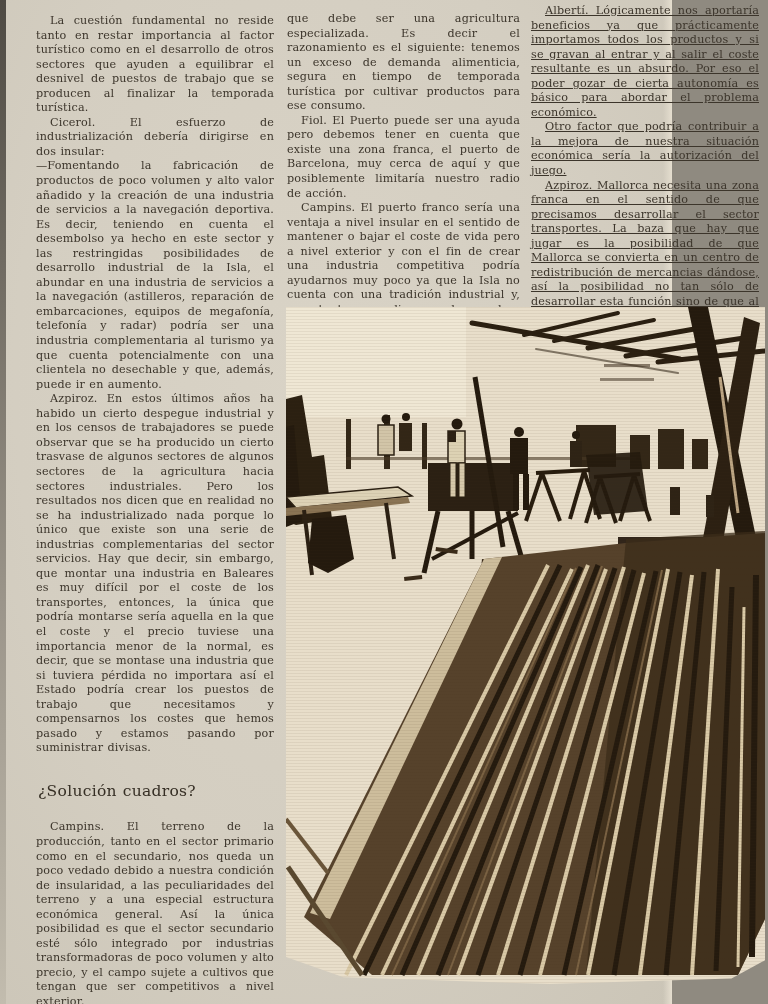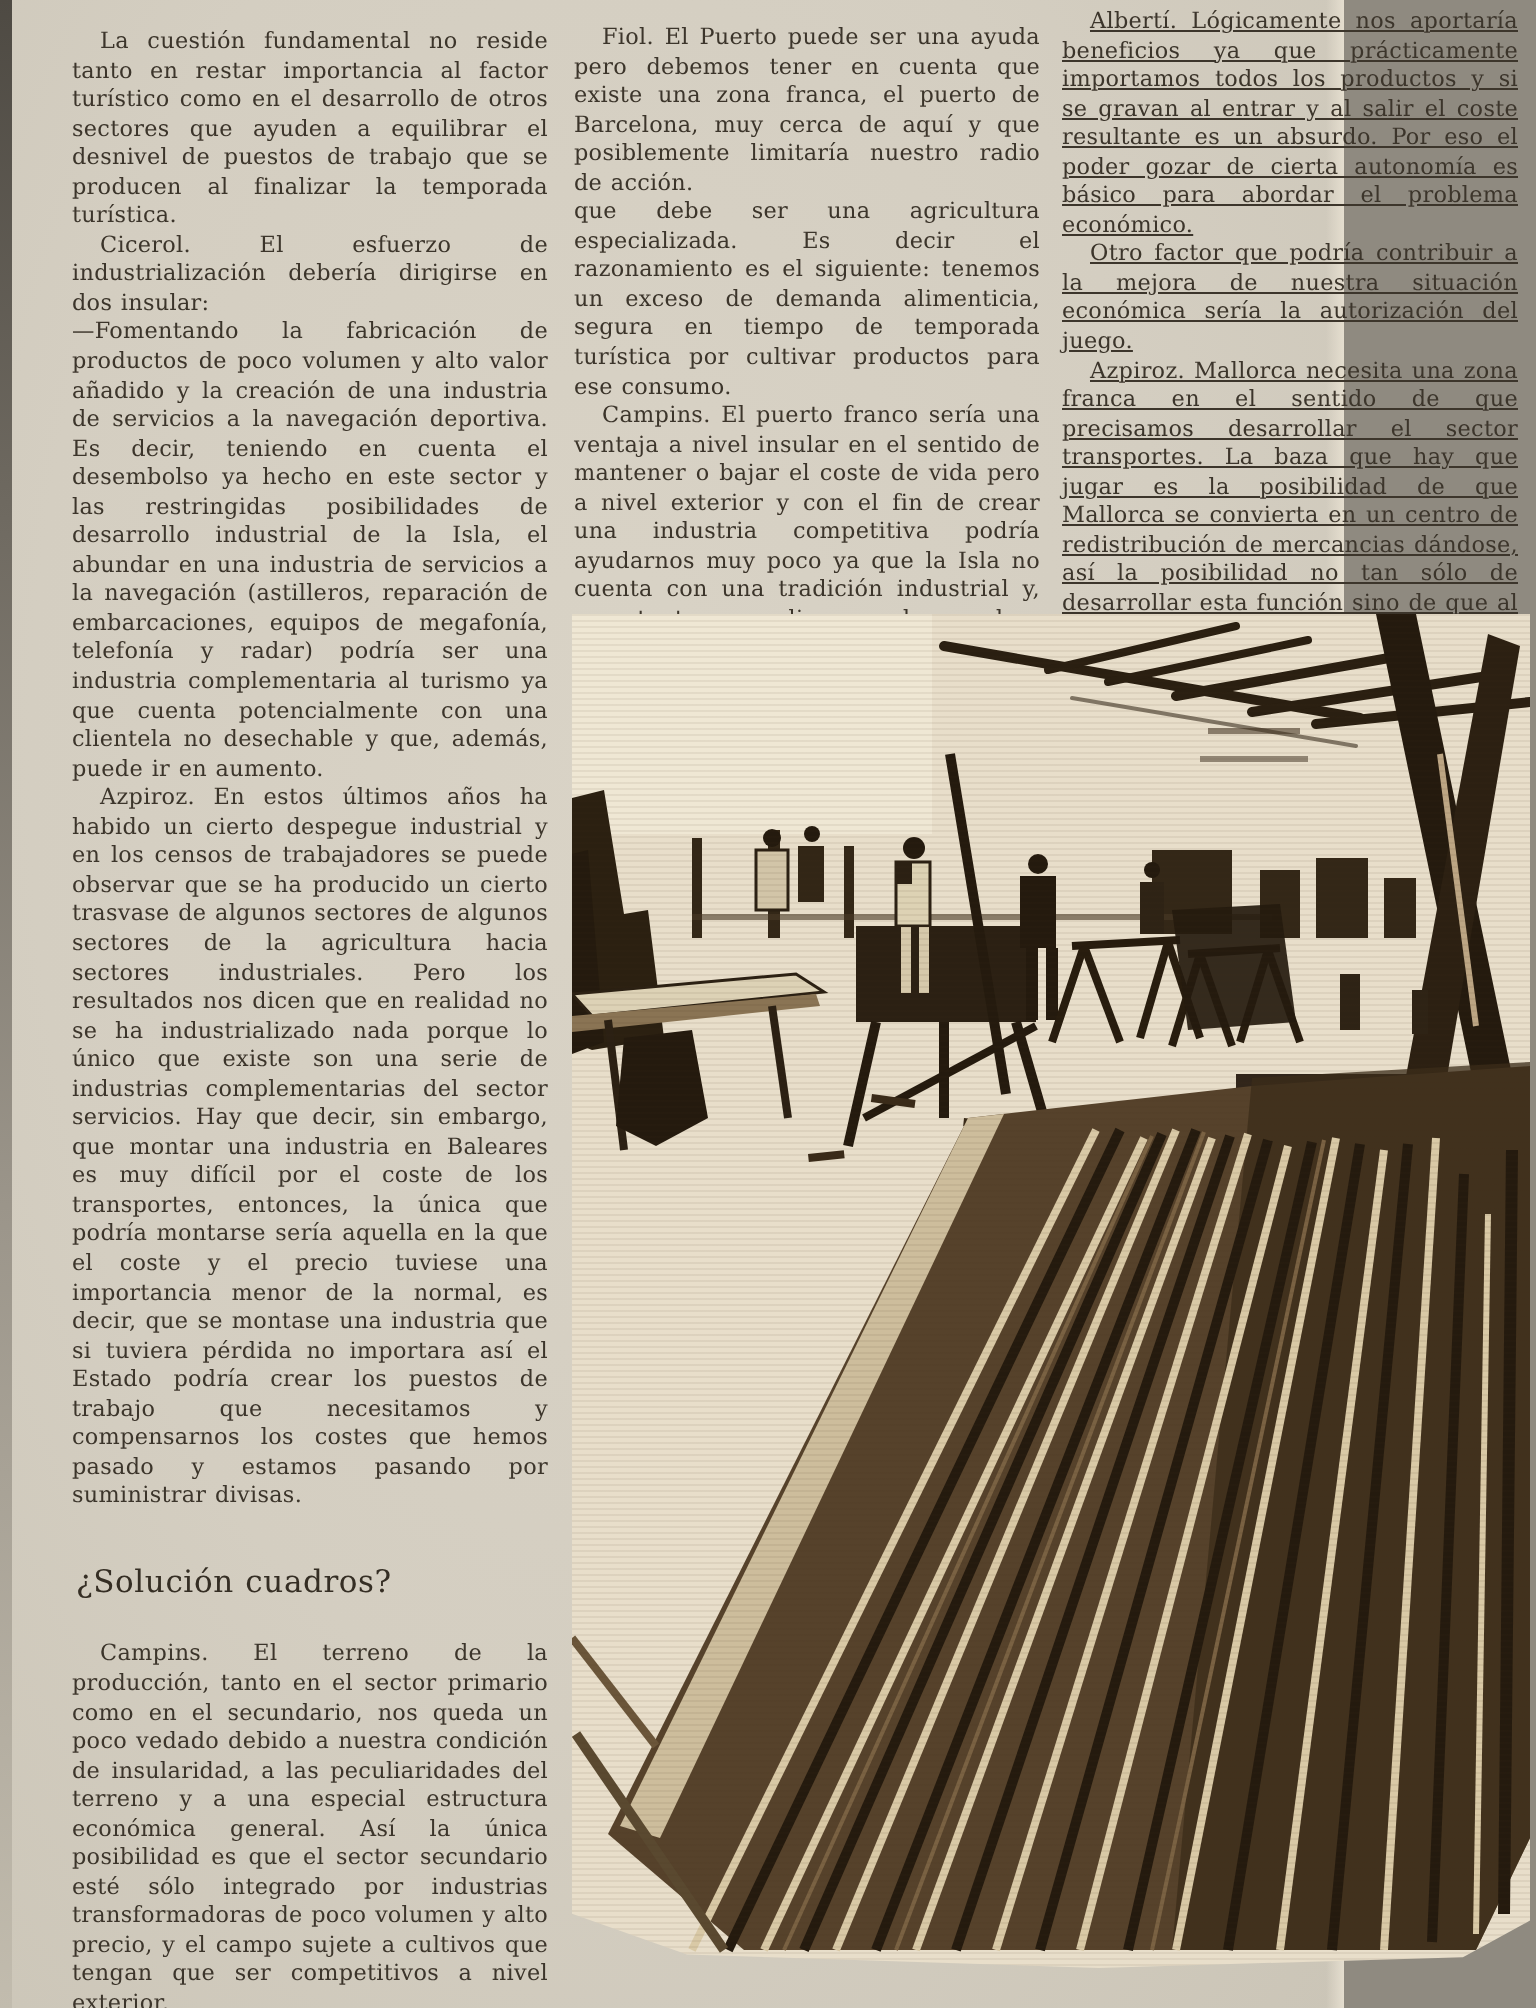--- a/index.html
+++ b/index.html
@@ -59,22 +59,22 @@
     <p class="para">La cuestión fundamental no reside tanto en restar importancia al factor turístico como en el desarrollo de otros sectores que ayuden a equilibrar el desnivel de puestos de trabajo que se producen al finalizar la temporada turística.</p>
     <p class="para">Cicerol. El esfuerzo de industrialización debería dirigirse en dos insular:</p>
     <p class="para noindent">—Fomentando la fabricación de productos de poco volumen y alto valor añadido y la creación de una industria de servicios a la navegación deportiva. Es decir, teniendo en cuenta el desembolso ya hecho en este sector y las restringidas posibilidades de desarrollo industrial de la Isla, el abundar en una industria de servicios a la navegación (astilleros, reparación de embarcaciones, equipos de megafonía, telefonía y radar) podría ser una industria complementaria al turismo ya que cuenta potencialmente con una clientela no desechable y que, además, puede ir en aumento.</p>
     <p class="para">Azpiroz. En estos últimos años ha habido un cierto despegue industrial y en los censos de trabajadores se puede observar que se ha producido un cierto trasvase de algunos sectores de algunos sectores de la agricultura hacia sectores industriales. Pero los resultados nos dicen que en realidad no se ha industrializado nada porque lo único que existe son una serie de industrias complementarias del sector servicios. Hay que decir, sin embargo, que montar una industria en Baleares es muy difícil por el coste de los transportes, entonces, la única que podría montarse sería aquella en la que el coste y el precio tuviese una importancia menor de la normal, es decir, que se montase una industria que si tuviera pérdida no importara así el Estado podría crear los puestos de trabajo que necesitamos y compensarnos los costes que hemos pasado y estamos pasando por suministrar divisas.</p>
     <h2 class="heading">¿Solución cuadros?</h2>
     <p class="para">Campins. El terreno de la producción, tanto en el sector primario como en el secundario, nos queda un poco vedado debido a nuestra condición de insularidad, a las peculiaridades del terreno y a una especial estructura económica general. Así la única posibilidad es que el sector secundario esté sólo integrado por industrias transformadoras de poco volumen y alto precio, y el campo sujete a cultivos que tengan que ser competitivos a nivel exterior.</p>
 
   </div>
 
   <div class="col col2">
+    <p class="para noindent">que debe ser una agricultura especializada. Es decir el razonamiento es el siguiente: tenemos un exceso de demanda alimenticia, segura en tiempo de temporada turística por cultivar productos para ese consumo.</p>
     <p class="para">Fiol. El Puerto puede ser una ayuda pero debemos tener en cuenta que existe una zona franca, el puerto de Barcelona, muy cerca de aquí y que posiblemente limitaría nuestro radio de acción.</p>
-    <p class="para noindent">que debe ser una agricultura especializada. Es decir el razonamiento es el siguiente: tenemos un exceso de demanda alimenticia, segura en tiempo de temporada turística por cultivar productos para ese consumo.</p>
     <p class="para">Campins. El puerto franco sería una ventaja a nivel insular en el sentido de mantener o bajar el coste de vida pero a nivel exterior y con el fin de crear una industria competitiva podría ayudarnos muy poco ya que la Isla no cuenta con una tradición industrial y, por tanto, no dispone de cuadros técnicos y personal especializado.</p>
   </div>
 
   <div class="col col3">
     <p class="para">Albertí. Lógicamente nos aportaría beneficios ya que prácticamente importamos todos los productos y si se gravan al entrar y al salir el coste resultante es un absurdo. Por eso el poder gozar de cierta autonomía es básico para abordar el problema económico.</p>
     <p class="para">Otro factor que podría contribuir a la mejora de nuestra situación económica sería la autorización del juego.</p>
     <p class="para">Azpiroz. Mallorca necesita una zona franca en el sentido de que precisamos desarrollar el sector transportes. La baza que hay que jugar es la posibilidad de que Mallorca se convierta en un centro de redistribución de mercancias dándose, así la posibilidad no tan sólo de desarrollar esta función sino de que al mismo tiempo pueda surgir algún tipo de actividad industrial.</p>
   </div>
 
   <figure class="photo">

